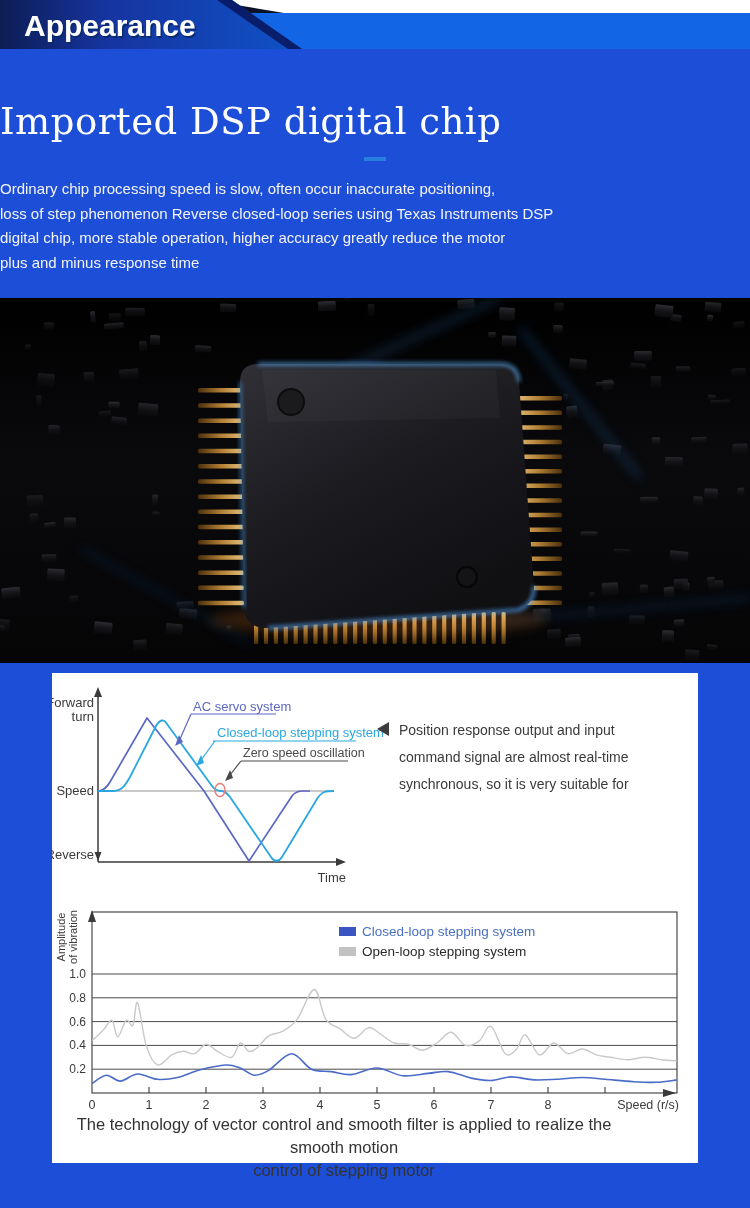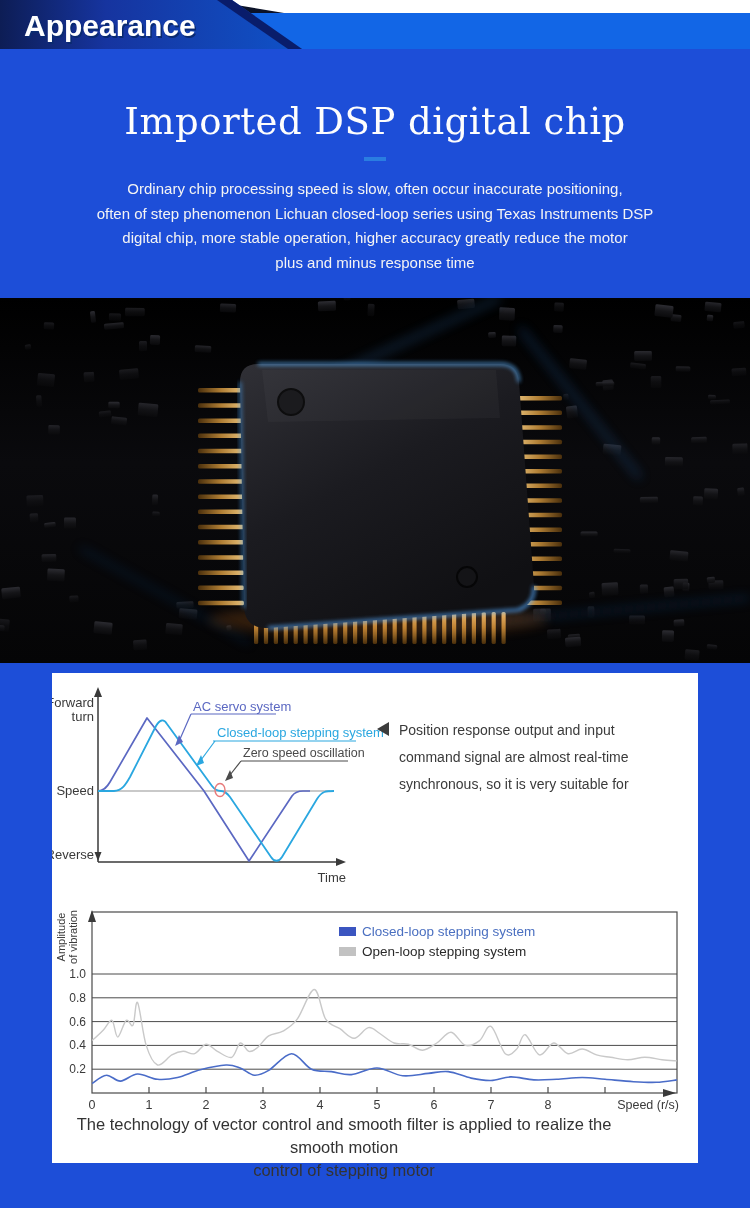--- a/index.html
+++ b/index.html
@@ -1,20 +1,20 @@
 <!DOCTYPE html>
 <html><head>
 <meta charset="utf-8">
 <style>
   html,body{margin:0;padding:0;background:#000;}
   .page{position:relative;width:750px;height:1208px;background:#1d4ed8;overflow:hidden;
         font-family:"Liberation Sans",sans-serif;}
   .banner{position:absolute;left:0;top:0;width:750px;height:49px;}
   .banner-title{font-family:"Liberation Sans",sans-serif;font-weight:bold;}
-  .intro{position:absolute;left:0;top:100px;width:750px;text-align:center;color:#fff;}
+  .intro{position:absolute;left:0;top:100px;width:750px;text-align:left;color:#fff;}
   .intro-title{font-family:"DejaVu Serif","Liberation Serif",serif;font-size:37px;color:#fdfdfd;
                letter-spacing:.5px;}
   .intro-dash{width:22px;height:4px;background:#2a7de1;margin:14px auto 0 auto;}
   .intro-par{margin-top:16px;font-size:15px;line-height:24.5px;color:#f4f4f4;}
   .chip-scene{position:absolute;left:0;top:298px;width:750px;height:365px;}
   .panel{position:absolute;left:52px;top:673px;width:646px;height:490px;background:#ffffff;}
   .chart1{position:absolute;left:0;top:10px;width:368px;height:215px;}
   .note{position:absolute;left:347px;top:44px;width:300px;font-size:14px;line-height:27px;
         color:#3a3a3a;}
   .note-marker{position:absolute;left:-22px;top:5px;width:0;height:0;
@@ -45,21 +45,21 @@
     <polygon points="217,0 232,0 302,49 288,49" fill="#0a1a66" opacity="0.95"></polygon>
     <text x="25.5" y="37.5" font-size="30" font-weight="bold" fill="#0a2a70">Appearance</text>
     <text x="24" y="36" font-size="30" font-weight="bold" fill="#ffffff" class="banner-title">Appearance</text>
   </svg>
 
   <div class="intro">
     <div class="intro-title">Imported DSP digital chip</div>
     <div class="intro-dash"></div>
     <div class="intro-par">
       <div>Ordinary chip processing speed is slow, often occur inaccurate positioning,</div>
-      <div>often of step phenomenon Lichuan closed-loop series using Texas Instruments DSP</div>
+      <div>loss of step phenomenon Reverse closed-loop series using Texas Instruments DSP</div>
       <div>digital chip, more stable operation, higher accuracy greatly reduce the motor</div>
       <div>plus and minus response time</div>
     </div>
   </div>
 
   <svg class="chip-scene" viewBox="0 0 750 365">
     <defs>
       <linearGradient id="boardGrad" x1="0" y1="0" x2="0" y2="1">
         <stop offset="0" stop-color="#000000"></stop>
         <stop offset="0.45" stop-color="#0a0a0d"></stop>

